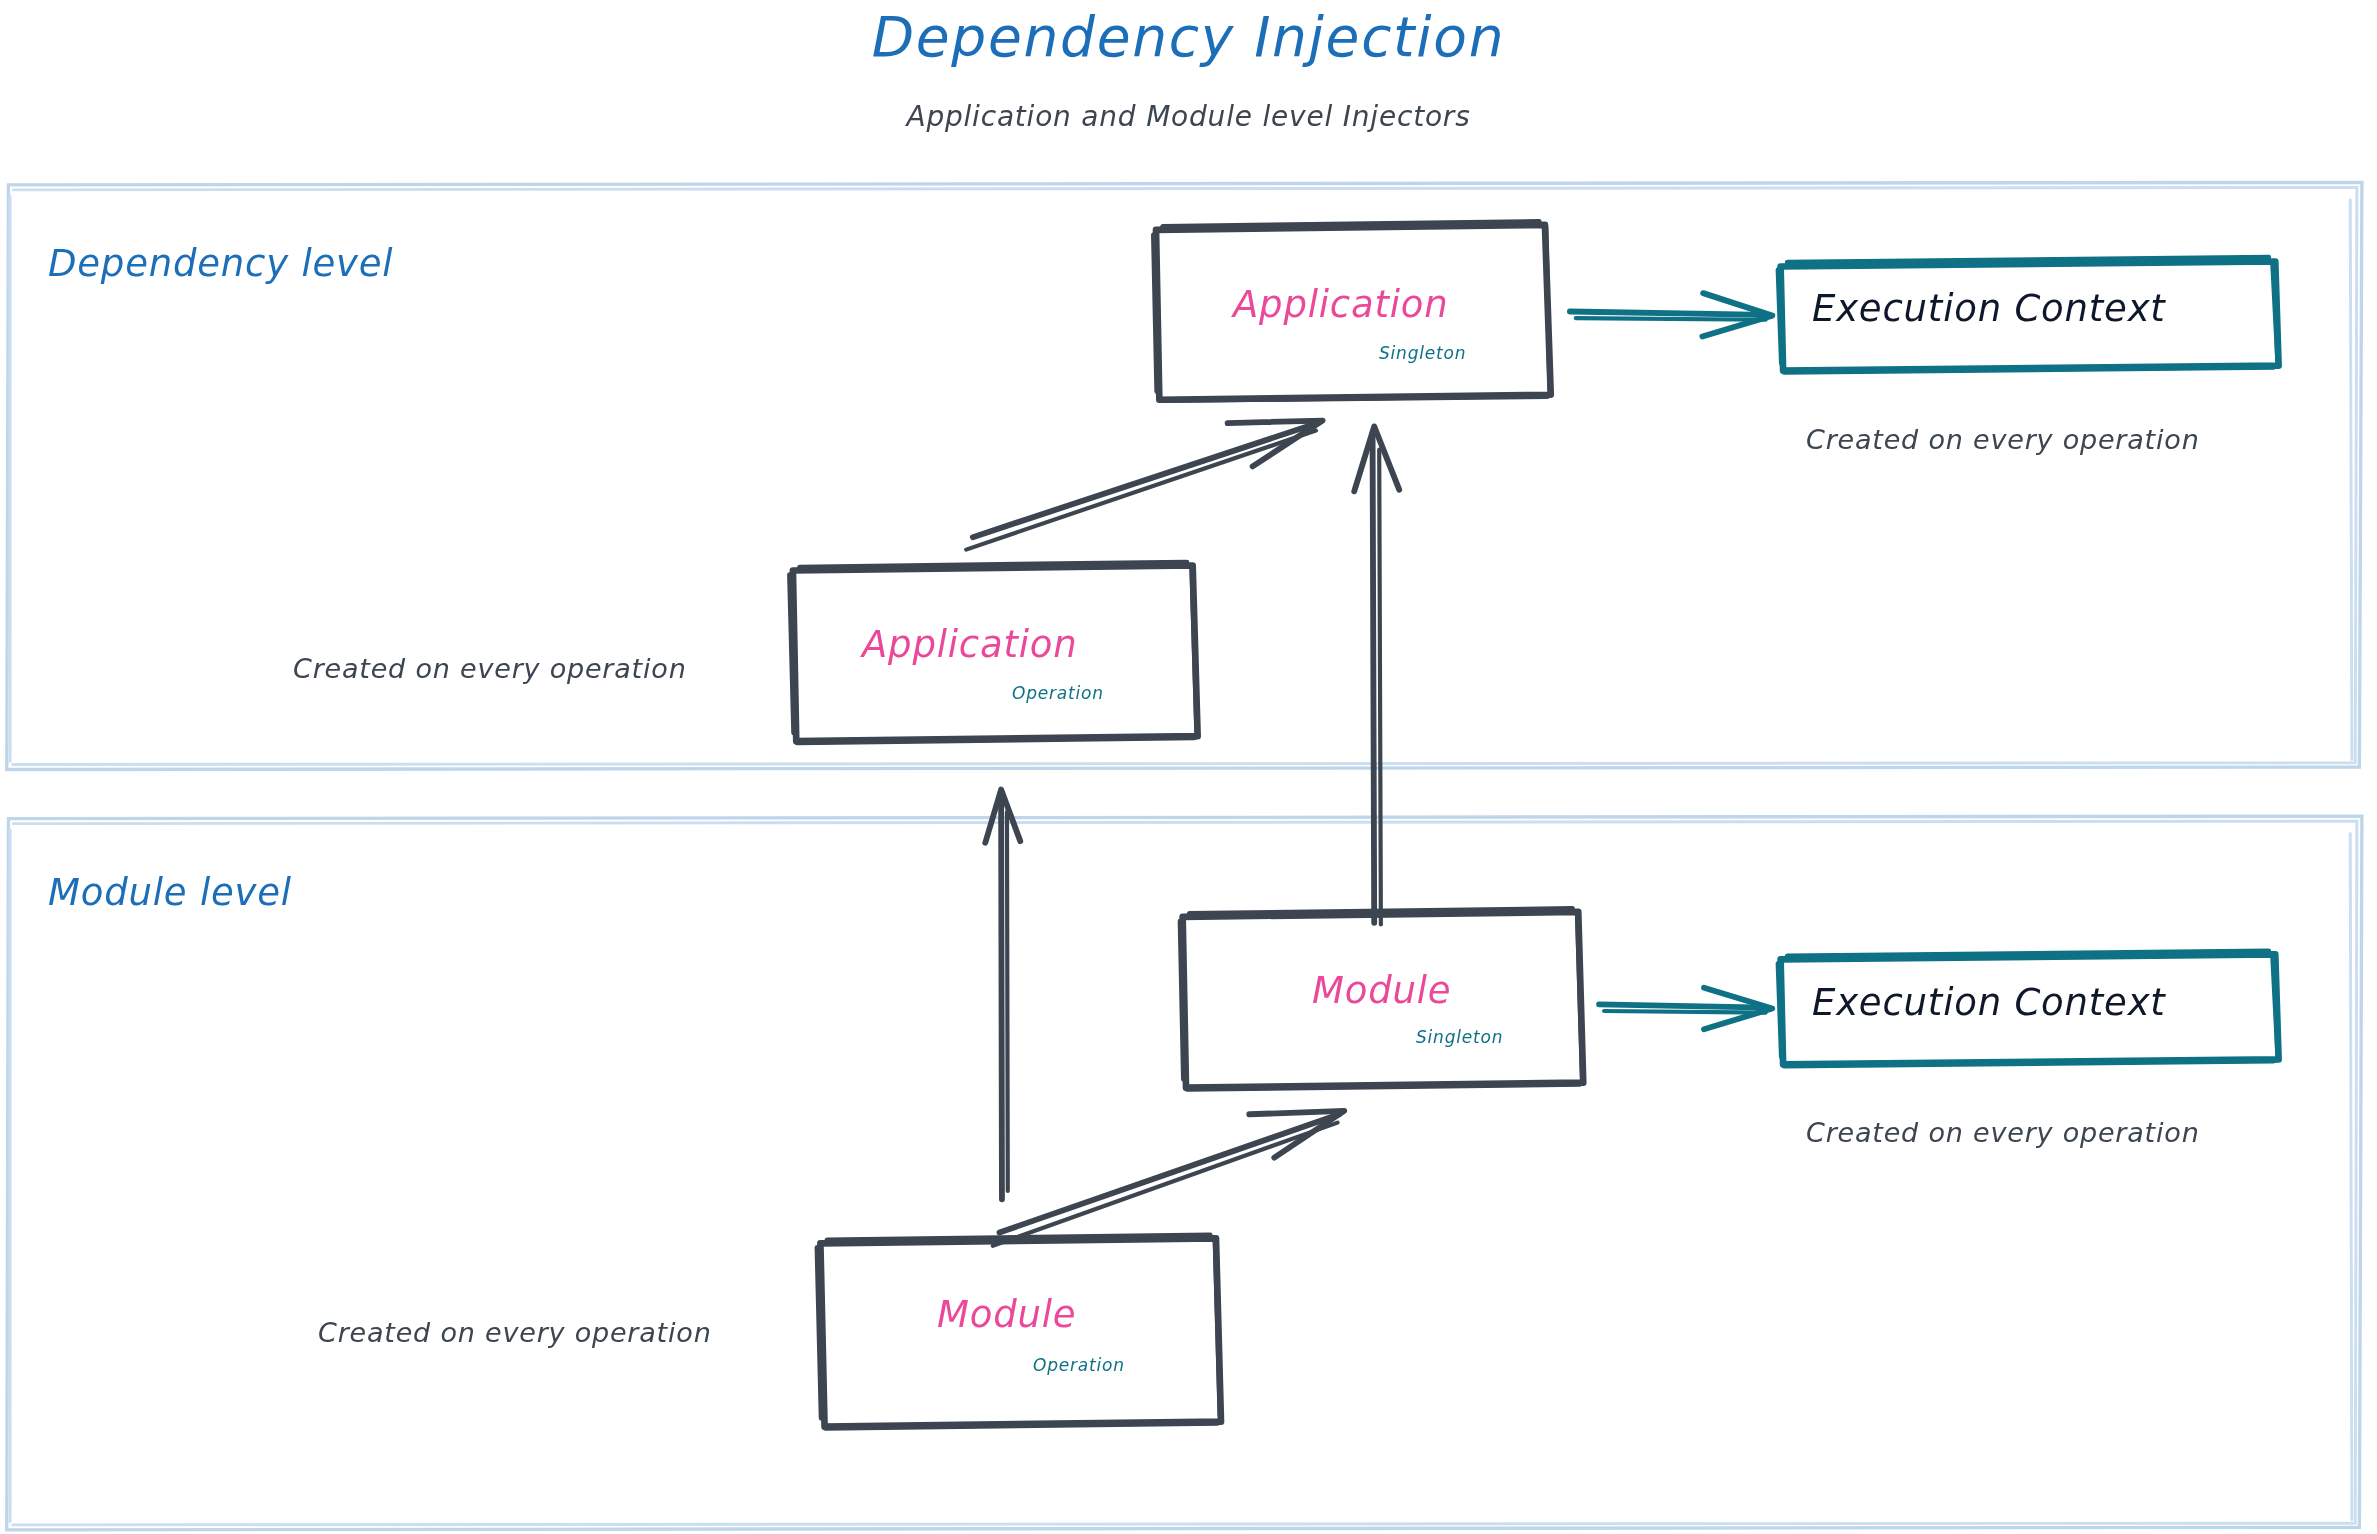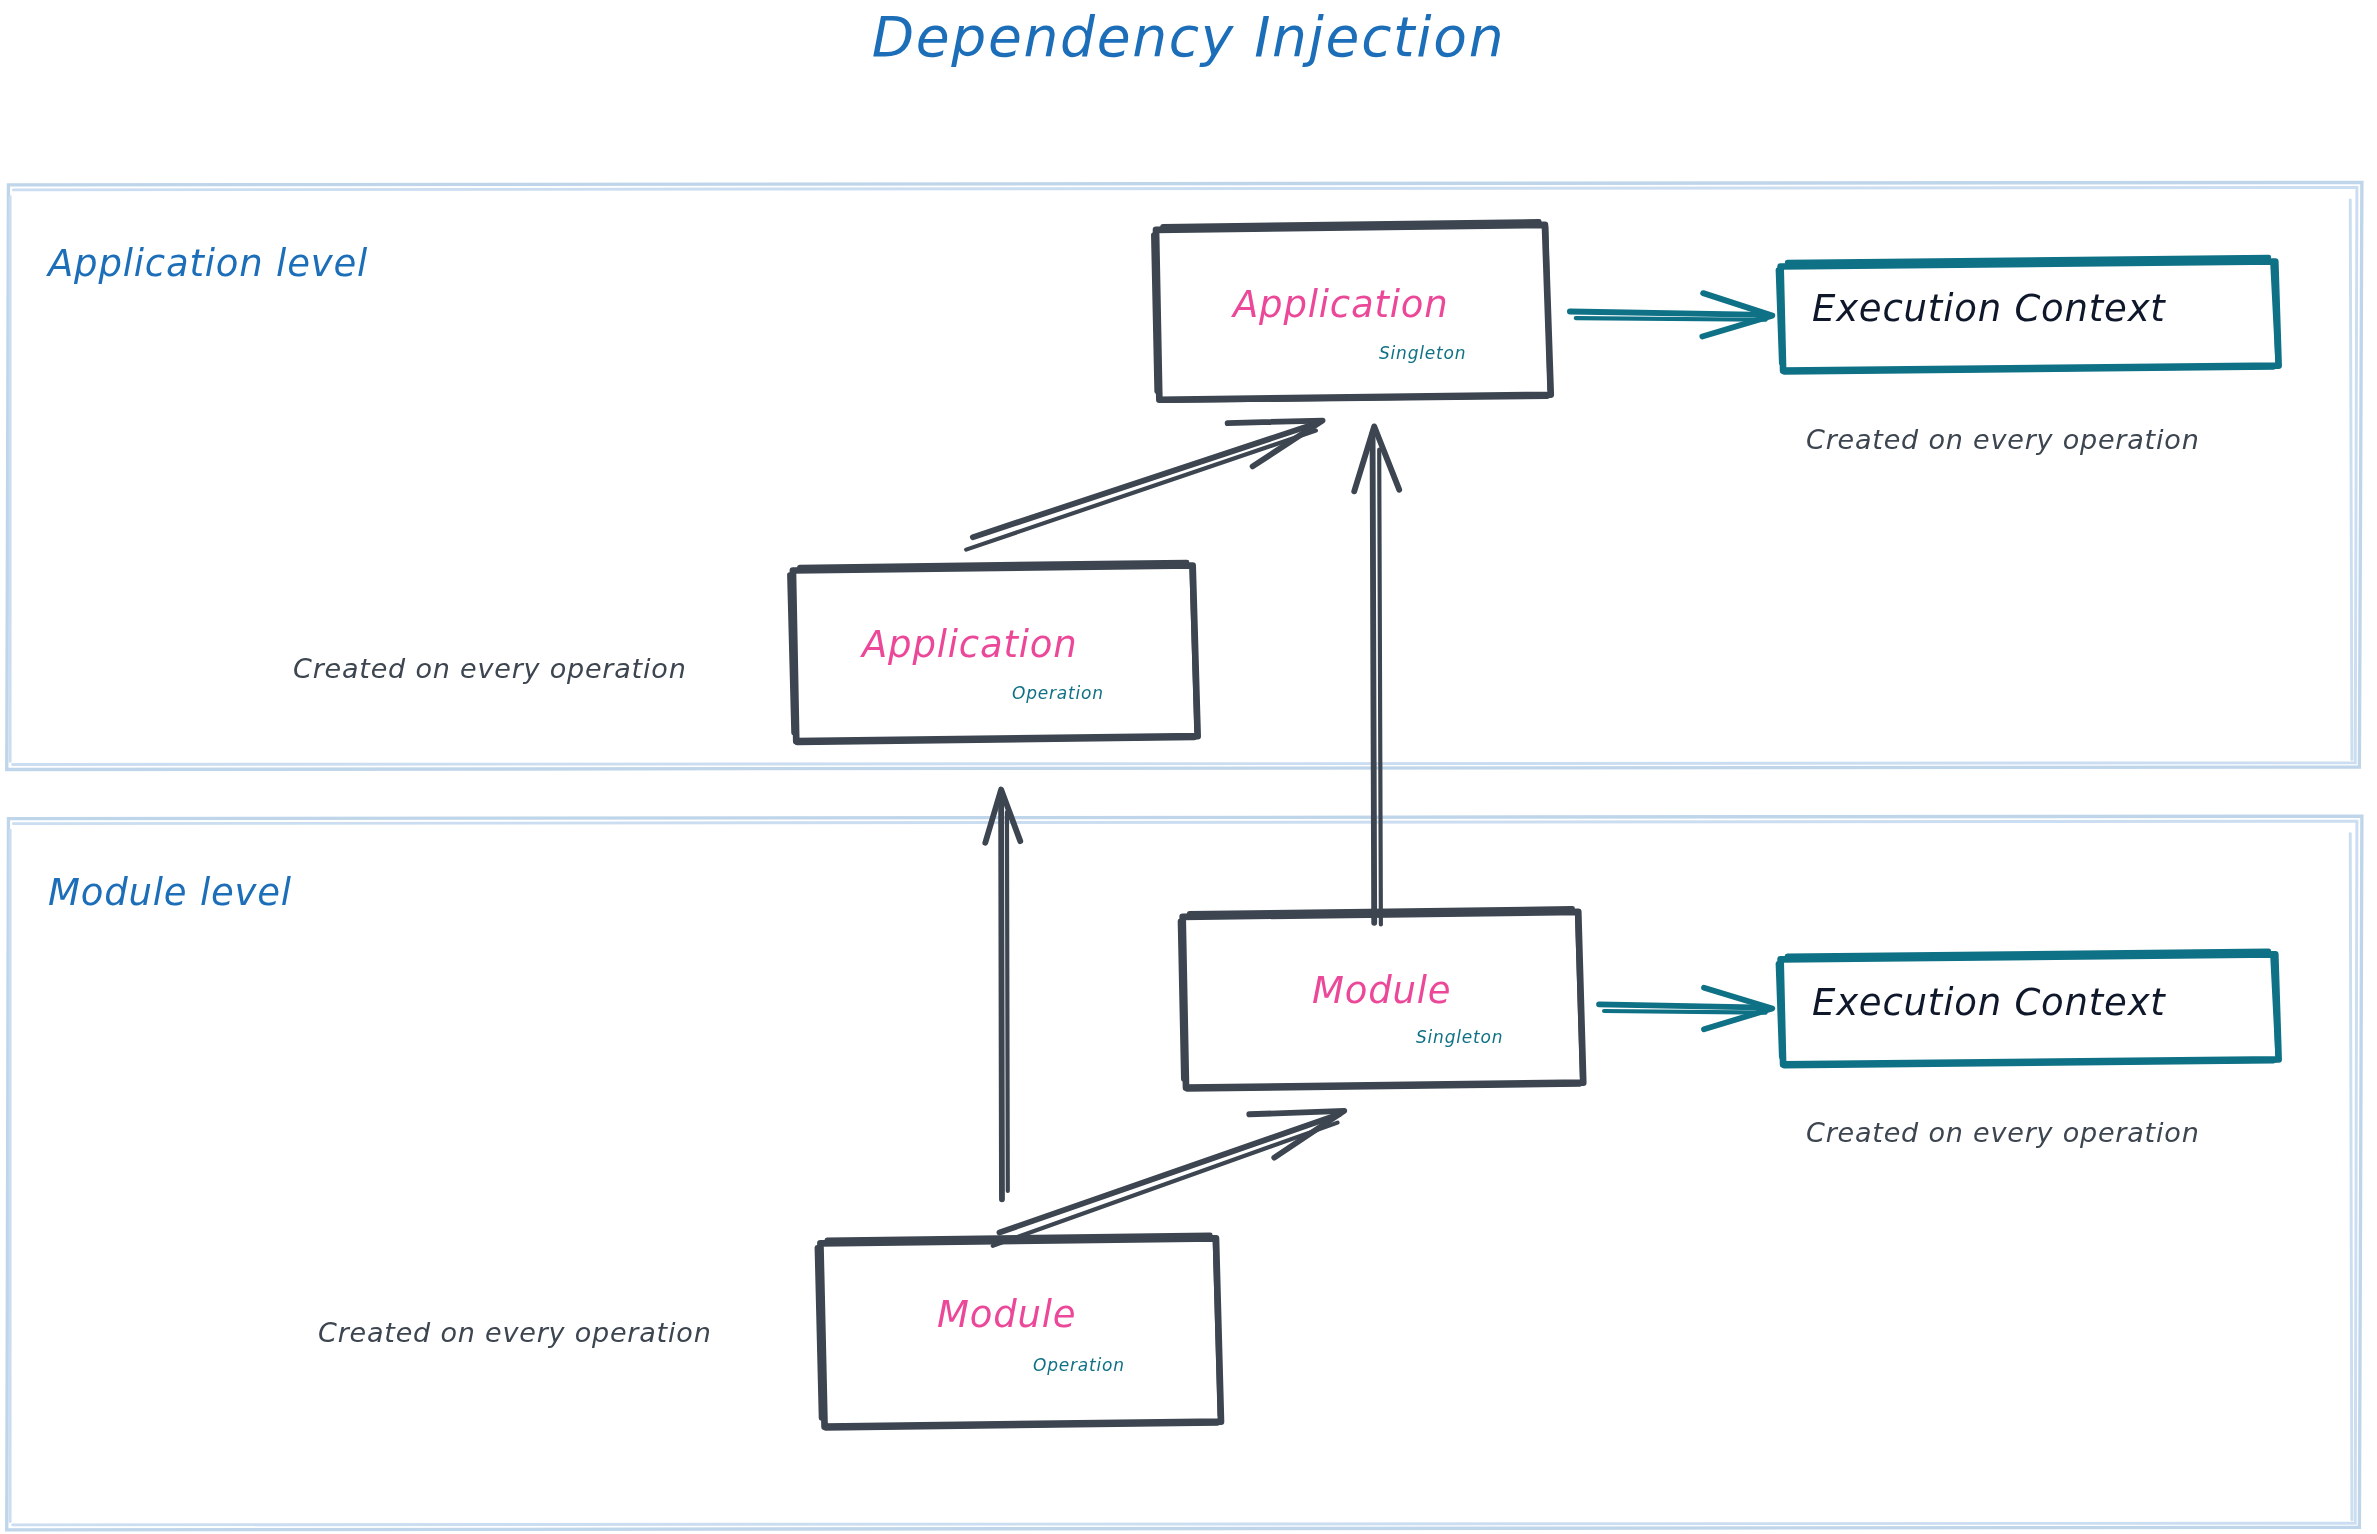--- a/index.html
+++ b/index.html
@@ -235,22 +235,23 @@
     <g>
       <path class="garrow" d="M 1203 1440 L 1202 955"></path>
       <path class="garrow-thin" d="M 1210 1430 L 1209 975"></path>
       <path class="garrow" d="M 1183 1012 L 1202 948 L 1225 1010"></path>
     </g>
   </svg>
 
   <div class="layer" style="pointer-events:none;">
 
     <div class="txt title">Dependency Injection</div>
-
-    <div class="txt lane-title" id="lane-title-app">Application level</div>
+    <div class="txt subtitle">Application and Module level Injectors</div>
+
+    <div class="txt lane-title" id="lane-title-app">Dependency level</div>
     <div class="txt lane-title" id="lane-title-mod">Module level</div>
 
     <div class="txt node-main" id="app-singleton-main">Application</div>
     <div class="txt node-sub" id="app-singleton-sub">Singleton</div>
 
     <div class="txt node-teal" id="exec-ctx-1-label">Execution Context</div>
     <div class="txt note" id="exec-ctx-1-note">Created on every operation</div>
 
     <div class="txt node-main" id="app-op-main">Application</div>
     <div class="txt node-sub" id="app-op-sub">Operation</div>

